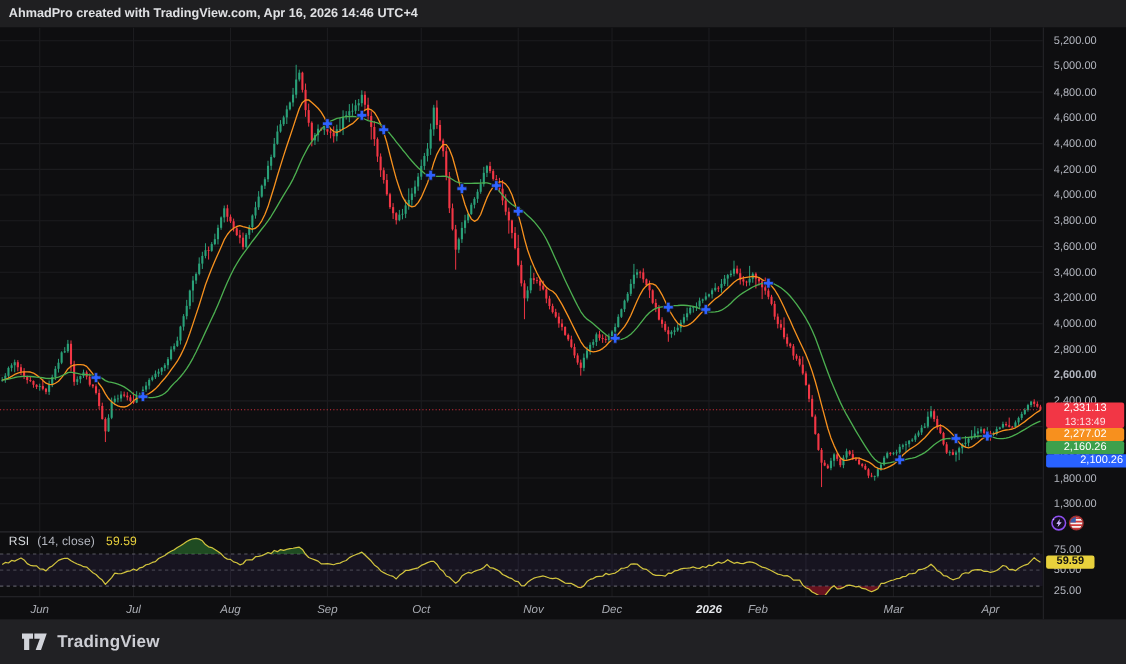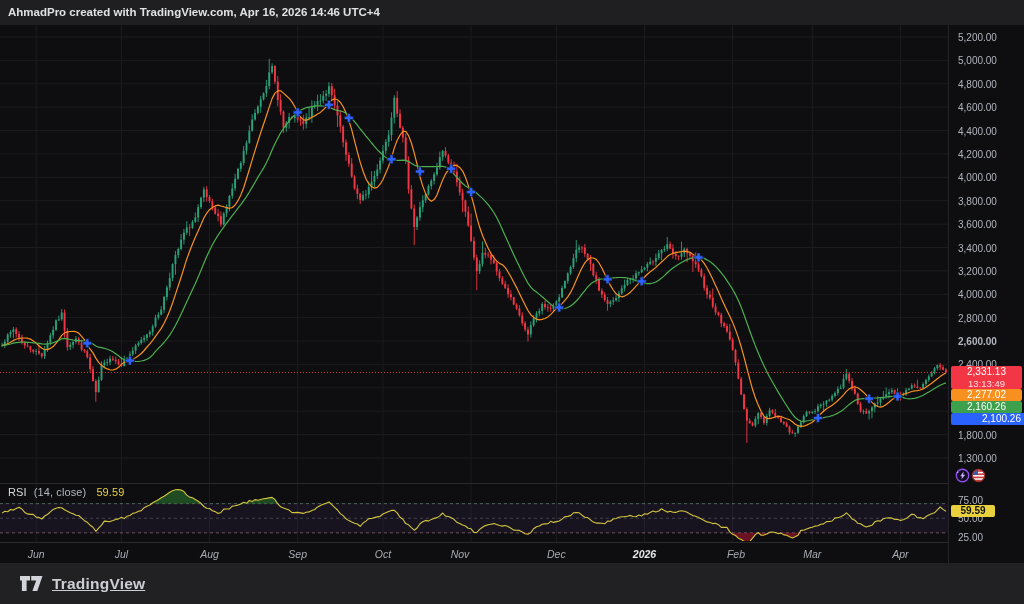--- a/index.html
+++ b/index.html
@@ -19,21 +19,21 @@
     border-radius:2px;z-index:7;font-weight:400;}
   .chip .sub{display:block;line-height:11px;font-size:9.5px;color:rgba(255,255,255,.85)}
   .rsichip{position:absolute;left:2px;width:44px;text-align:center;font-size:10px;height:12px;line-height:12px;
     border-radius:2px;color:#131313;font-weight:700;z-index:8;}
   .month{position:absolute;top:523px;width:44px;margin-left:-22px;text-align:center;
     font-size:10.5px;color:#a8abb2;z-index:4;font-style:italic;}
   .month.b{color:#e6e8ec;font-weight:700;}
   .scale-icons{position:absolute;left:6px;top:443px;display:flex;gap:1px;z-index:8;}
   .bottombar{position:absolute;left:0;top:563px;width:1024px;height:41px;background:#212124;
     display:flex;align-items:center;padding-left:20px;box-sizing:border-box;}
-  .brand{color:#cdced4;font-size:15.5px;font-weight:700;margin-left:9px;letter-spacing:.2px;text-decoration:underline;}
+  .brand{color:#cdced4;font-size:15.5px;font-weight:700;margin-left:9px;letter-spacing:.2px;}
 </style>
 </head>
 <body>
 
 <div class="topbar">
   <span>AhmadPro created with TradingView.com, Apr 16, 2026 14:46 UTC+4</span>
 </div>
 
 <div class="chart">
   <svg id="chart-svg" width="948" height="538">
@@ -843,24 +843,24 @@
       <div class="chip" style="top: 388.498px; height: 12px; line-height: 12px; background: rgb(41, 98, 255); padding-left: 15px;">2,100.26</div>
       <div class="rsichip" style="top: 480.249px; background: rgb(232, 209, 60);">59.59</div>
     </div>
 
   <div id="taxis">
       <div class="month" style="left: 36.116px;">Jun</div>
       <div class="month" style="left: 121.406px;">Jul</div>
       <div class="month" style="left: 209.539px;">Aug</div>
       <div class="month" style="left: 297.672px;">Sep</div>
       <div class="month" style="left: 382.962px;">Oct</div>
-      <div class="month" style="left: 460px;">Nov</div>
+      <div class="month" style="left: 485px;">Nov</div>
       <div class="month" style="left: 556.385px;">Dec</div>
       <div class="month b" style="left: 644.518px;">2026</div>
-      <div class="month" style="left: 736px;">Feb</div>
+      <div class="month" style="left: 689px;">Feb</div>
       <div class="month" style="left: 812.255px;">Mar</div>
       <div class="month" style="left: 900.388px;">Apr</div>
     </div>
 </div>
 
 <div class="bottombar">
   <svg width="23" height="17" viewBox="0 0 23 17">
     <path d="M0,1 H10 V5.6 H6.6 V16 H1.9 V5.6 H0 Z" fill="#d2d4da"></path>
     <path d="M11.2,1 H22.5 L17.3,16 H12.4 L16.2,5.6 H11.2 Z" fill="#d2d4da"></path>
   </svg>

